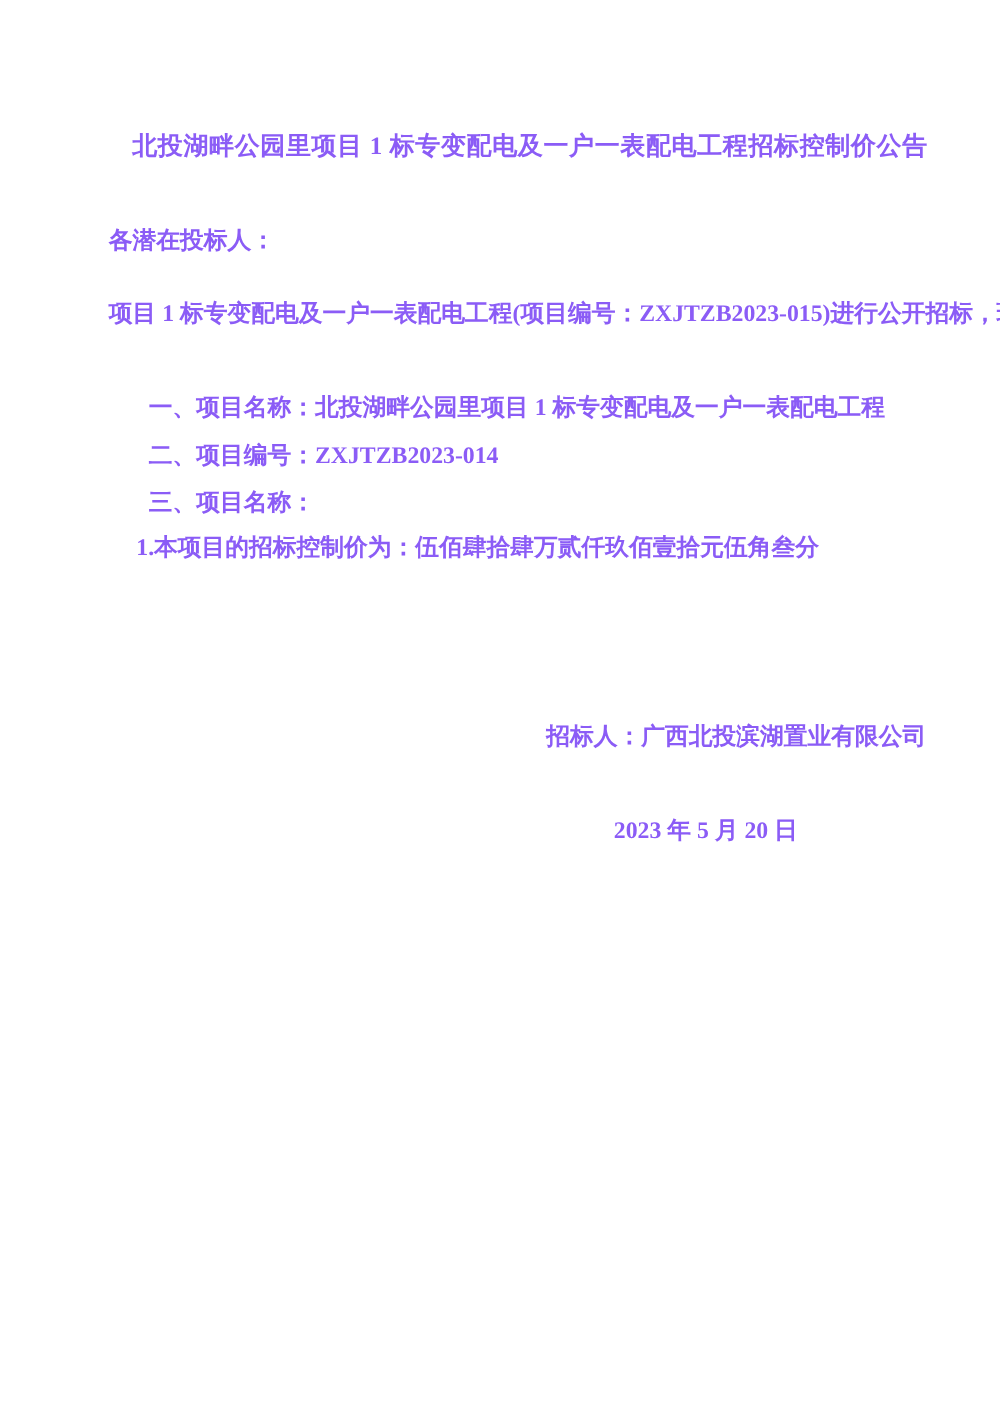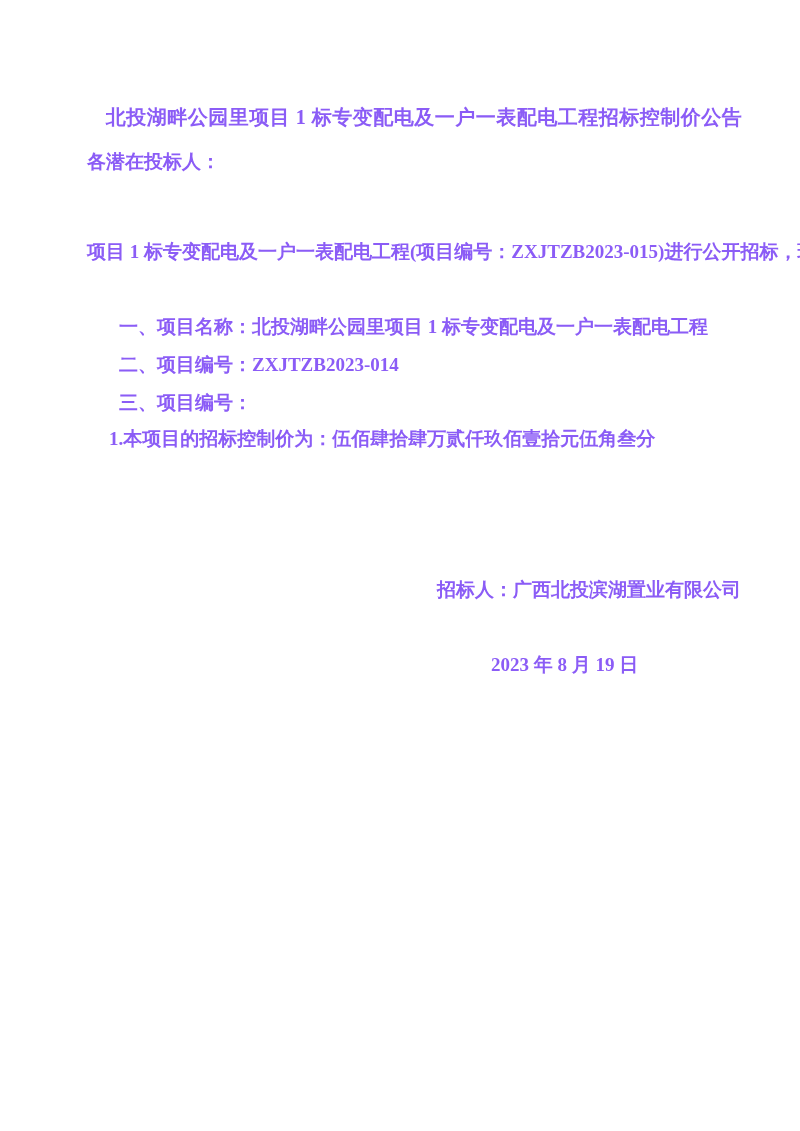--- a/index.html
+++ b/index.html
@@ -25,21 +25,21 @@
     white-space: nowrap;
   }
   .doc-title {
     top: 107px;
     left: 0;
     width: 800px;
     text-align: center;
     font-size: 20px;
     letter-spacing: 0.5px;
   }
-  .salutation   { top: 152px; left: 63px; }
+  .salutation   { top: 183px; left: 63px; }
   .intro-1      { top: 205px; left: 102px; }
   .intro-2      { top: 242px; left: 63px; }
   .intro-3      { top: 278px; left: 63px; }
   .item-1       { top: 317px; left: 95px; }
   .item-2       { top: 355px; left: 95px; }
   .item-3       { top: 393px; left: 95px; }
   .price-words  { top: 429px; left: 85px; }
   .price-figure { top: 469px; left: 297px; }
   .sig-bidder   { top: 580px; left: 413px; }
   .sig-agent    { top: 618px; left: 412px; }
@@ -55,23 +55,23 @@
   <div class="line salutation">各潜在投标人：</div>
 
 
   <div class="line intro-2">项目 1 标专变配电及一户一表配电工程(项目编号：ZXJTZB2023-015)进行公开招标，现将</div>
 
 
   <div class="line item-1">一、项目名称：北投湖畔公园里项目 1 标专变配电及一户一表配电工程</div>
 
   <div class="line item-2">二、项目编号：ZXJTZB2023-014</div>
 
-  <div class="line item-3">三、项目编号：</div>
+  <div class="line item-3">三、项目名称：</div>
 
   <div class="line price-words">1.本项目的招标控制价为：伍佰肆拾肆万贰仟玖佰壹拾元伍角叁分</div>
 
 
   <div class="line sig-bidder">招标人：广西北投滨湖置业有限公司</div>
 
 
-  <div class="line sig-date">2023 年 8 月 19 日</div>
+  <div class="line sig-date">2023 年 5 月 20 日</div>
 
 </div>
 
 </body></html>

